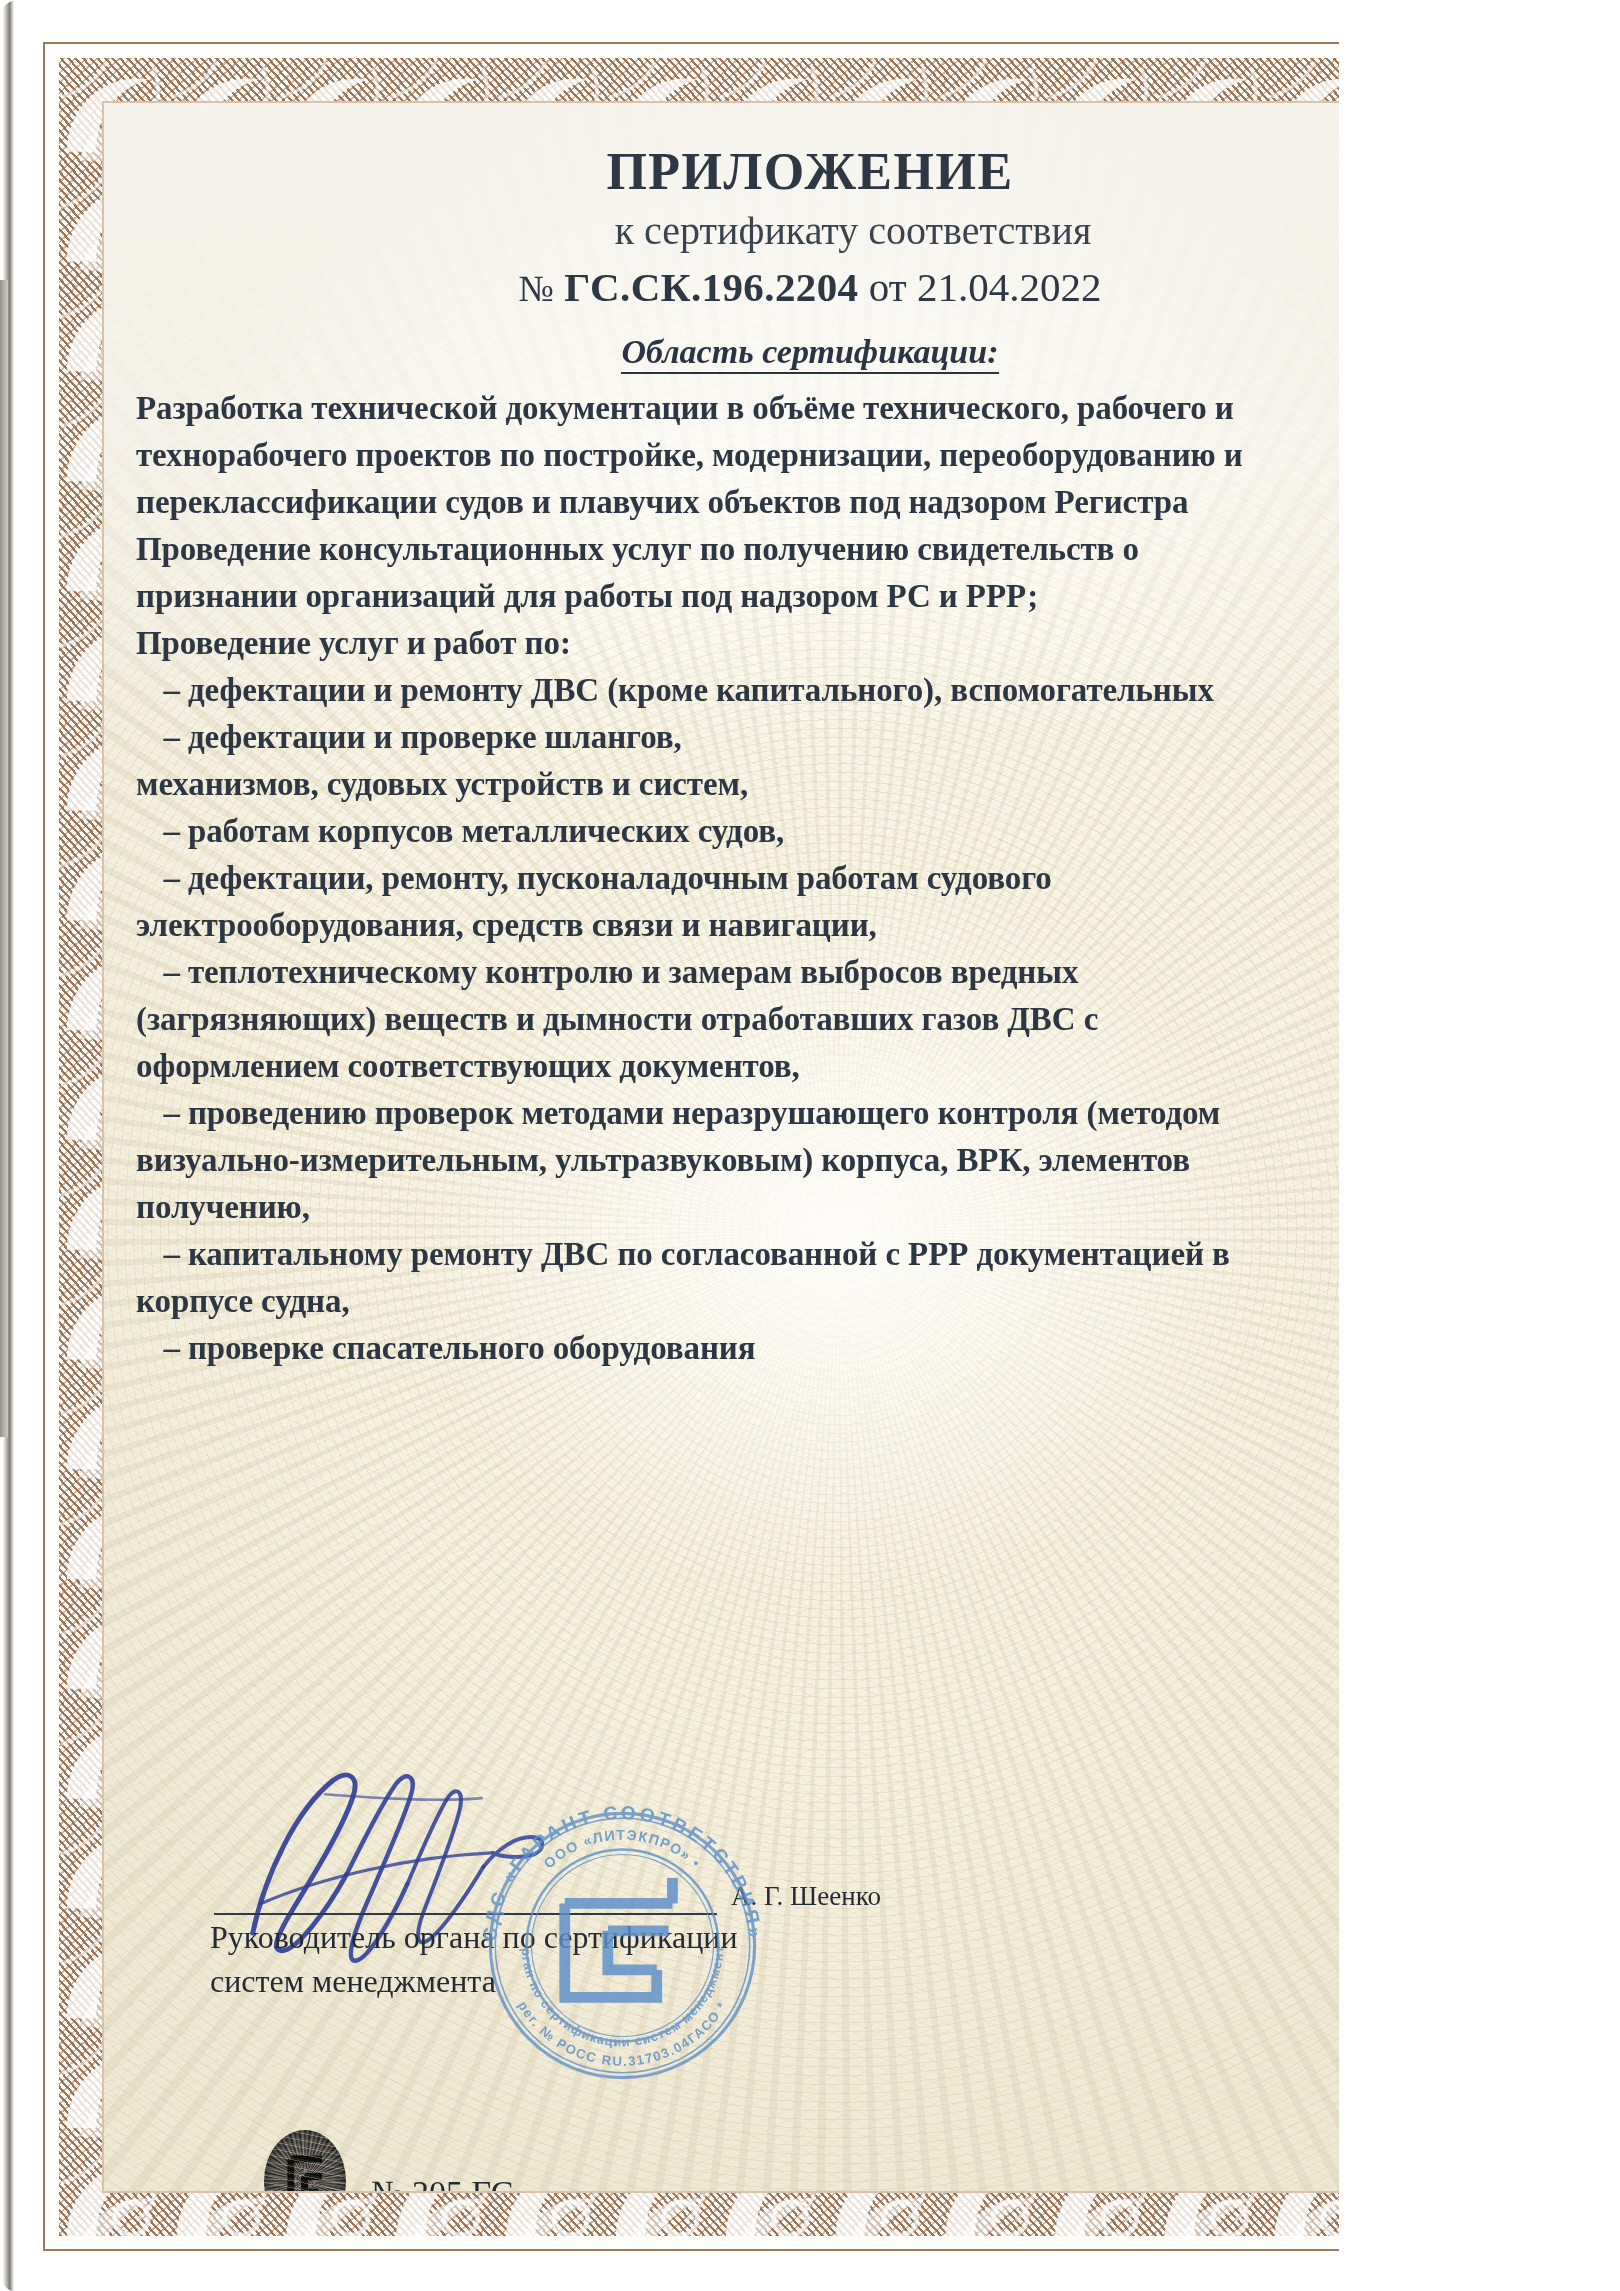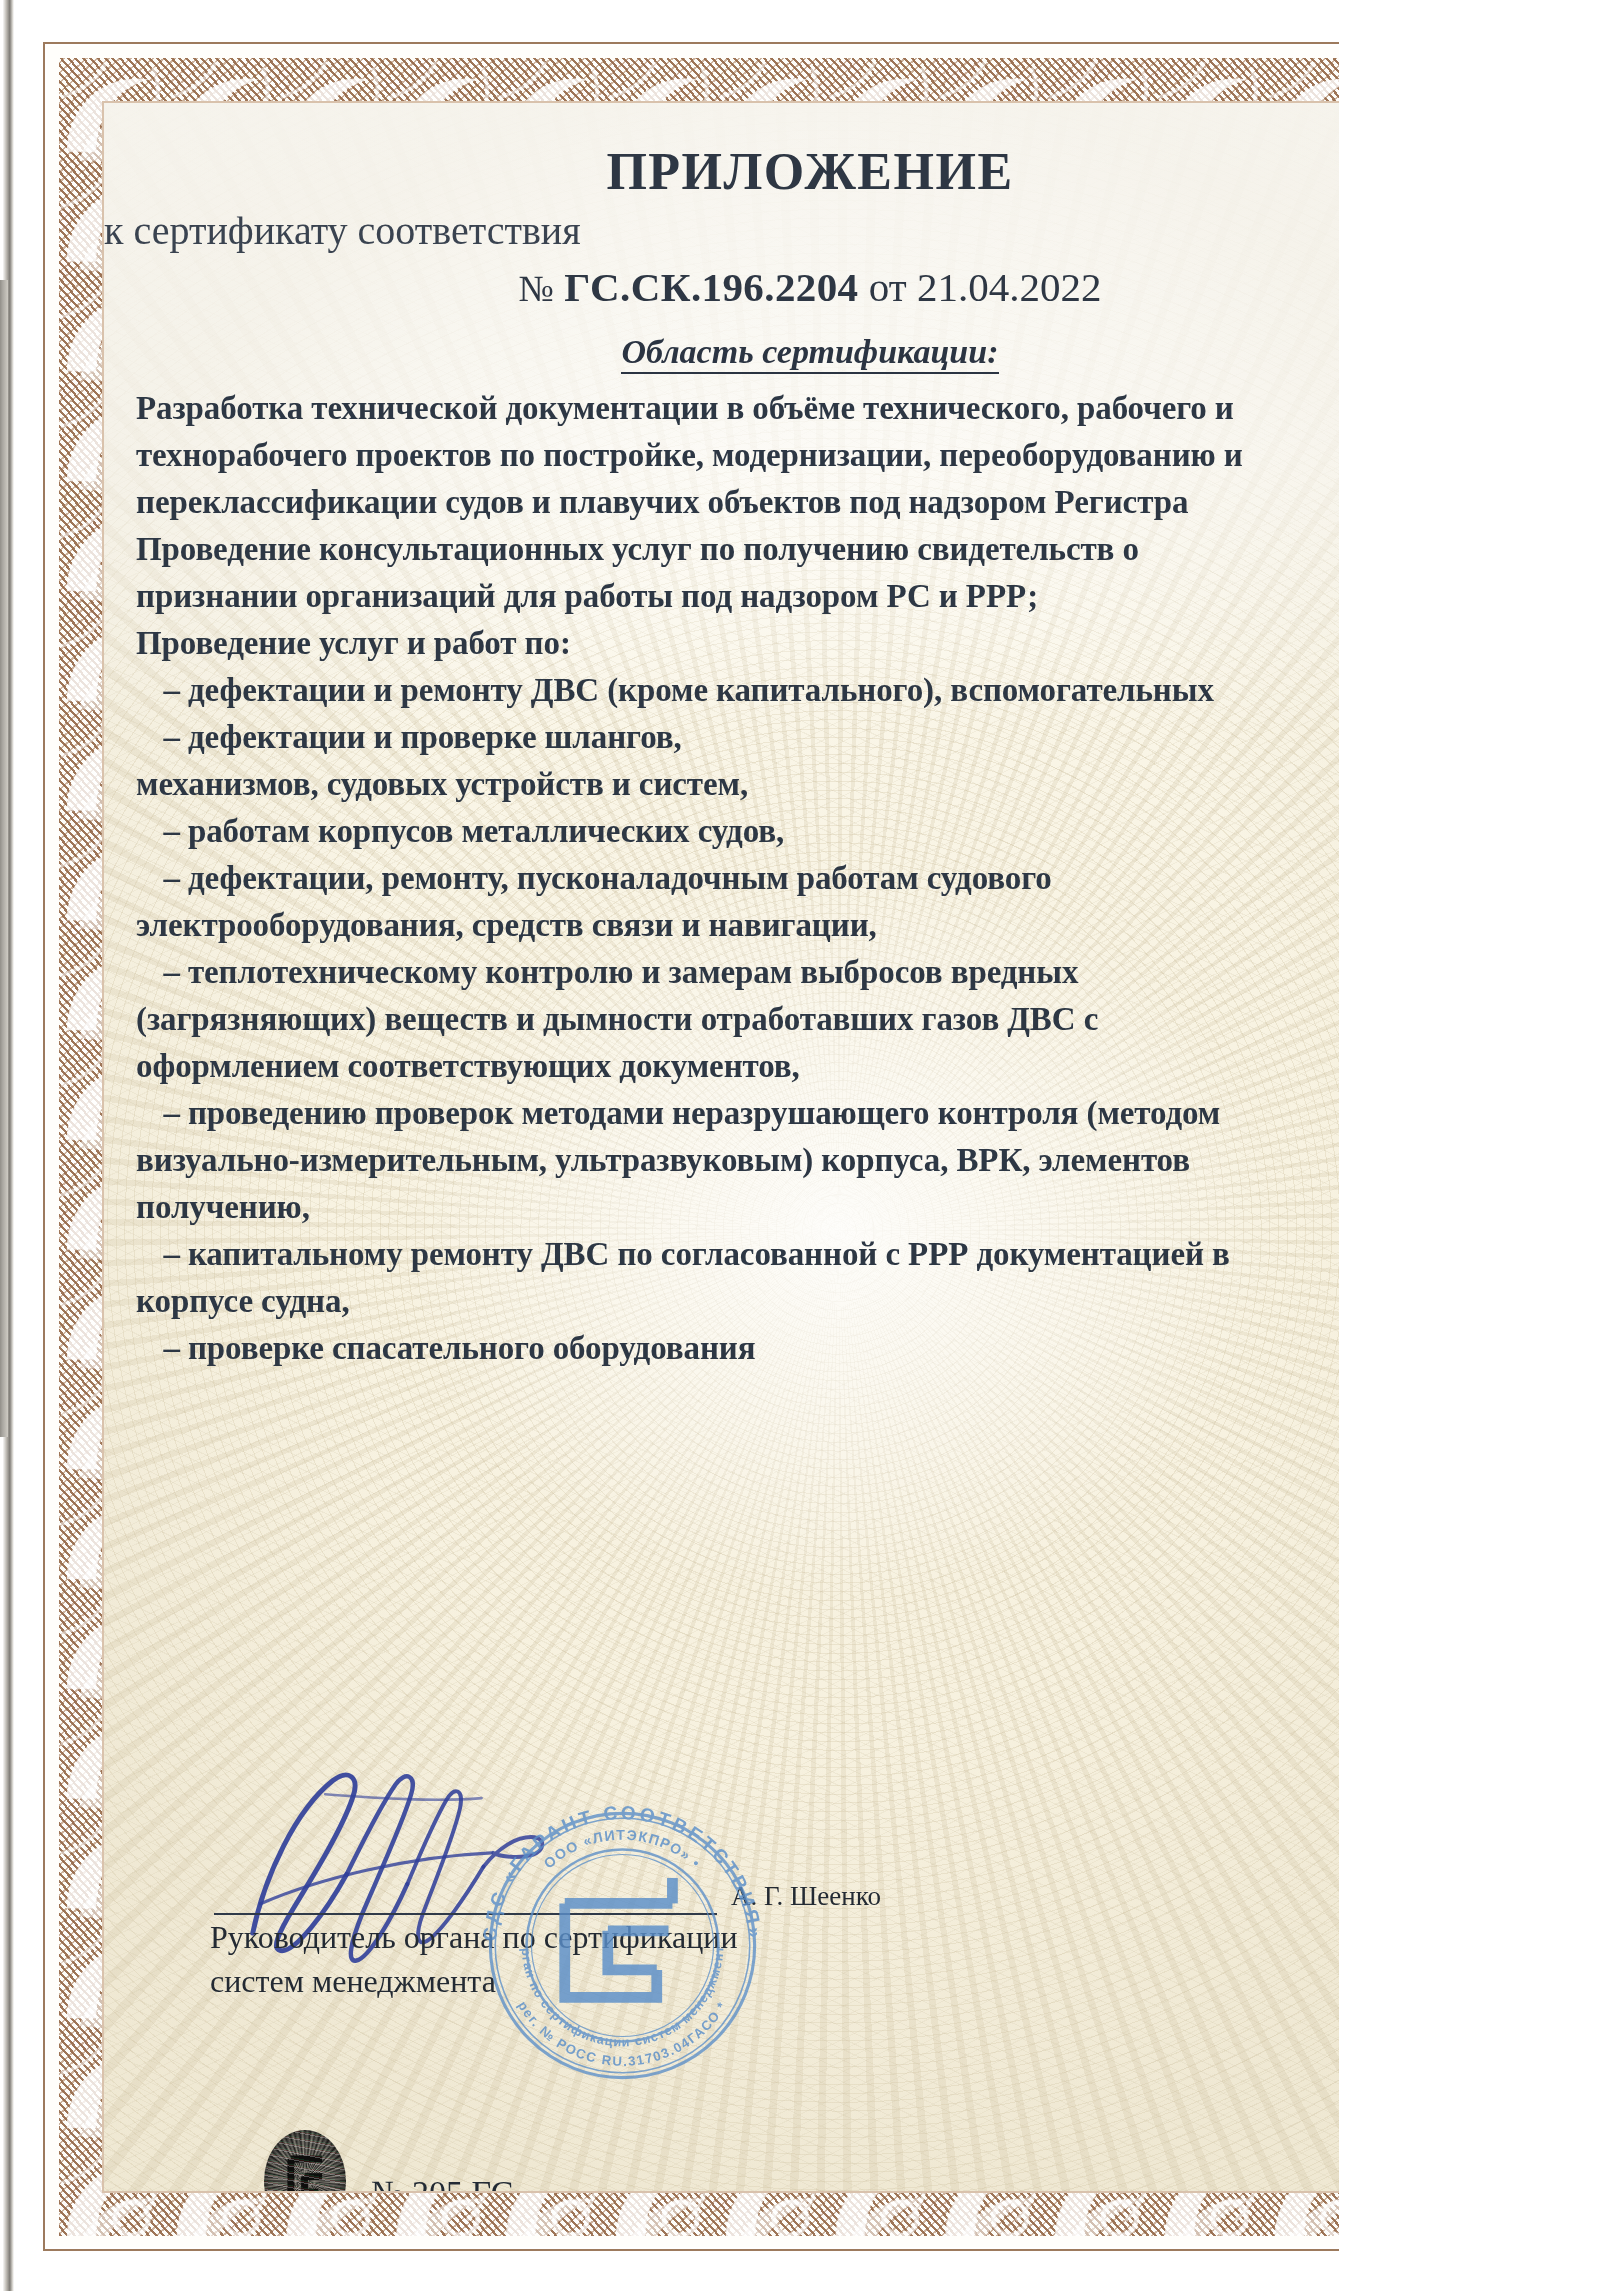--- a/index.html
+++ b/index.html
@@ -10,20 +10,21 @@
   body {
     font-family: "Liberation Serif", "DejaVu Serif", serif;
   }
 
   .page {
     position: relative;
     width: 1339px;
     height: 2292px;
     background: #ffffff;
     overflow: hidden;
+    border-radius: 18px;
   }
 
   
   .scan-edge {
     position: absolute;
     left: 0; top: 0;
     width: 13.7px; height: 2292px;
     background: linear-gradient(to right, #ffffff 0%, #ffffff 18%, #b9b5ad 45%, #6f6c66 70%, #cdcac3 88%, #ffffff 100%);
     opacity: .9;
   }
@@ -156,23 +157,24 @@
     font-family: "Liberation Serif", "DejaVu Serif", serif;
     font-weight: bold;
     font-size: 52px;
     letter-spacing: 1.5px;
     color: #2e3744;
   }
   .subtitle {
     position: absolute;
     left: 0; top: 104px;
     width: 1412px;
-    text-align: left;
+    text-align: center;
     font-size: 40px;
     color: #3a4350;
+    padding-left: 43px;
   }
   .certline {
     position: absolute;
     left: 0; top: 160px;
     width: 1412px;
     text-align: center;
     font-size: 41px;
     color: #2e3744;
     white-space: nowrap;
   }

